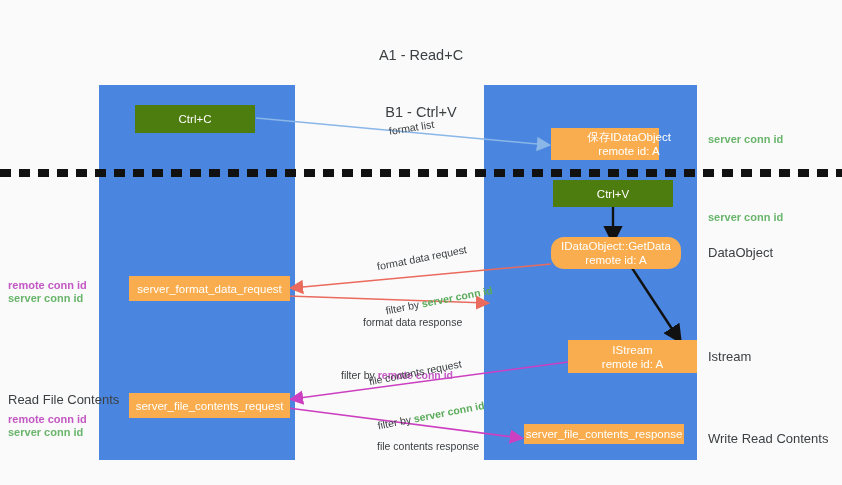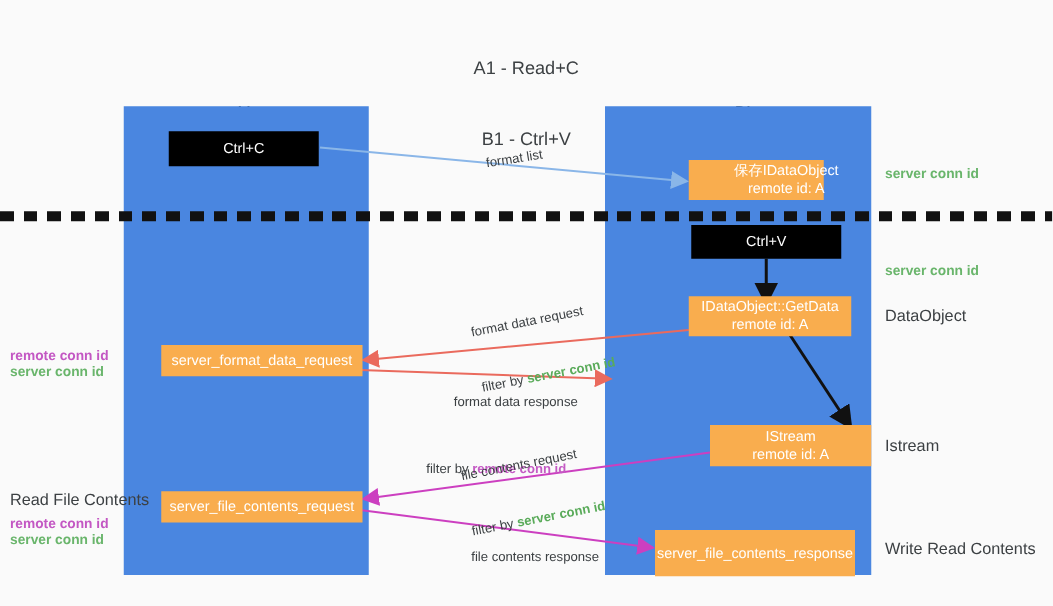--- a/index.html
+++ b/index.html
@@ -53,21 +53,21 @@
     flex-direction: column;
     align-items: center;
     justify-content: center;
     color: #ffffff;
     font-size: 11.5px;
     line-height: 14px;
     text-align: center;
     white-space: pre;
   }
   .node.orange { background: #f9ad4e; }
-  .node.green  { background: #000000; }
+  .node.green  { background: #4d7c0f; }
   .edge-label {
     position: absolute;
     font-size: 10.5px;
     color: #3c4043;
     white-space: pre;
     line-height: 15px;
   }
   .side-label {
     position: absolute;
     font-size: 11px;
@@ -153,40 +153,40 @@
 
   <div class="node orange" style="left:551px; top:128px; width:108px; height:32px;padding-left:48px;">
     <span>保存IDataObject</span>
     <span>remote id: A</span>
   </div>
 
   <div class="node green" style="left:553px; top:180px; width:120px; height:27px;">
     <span>Ctrl+V</span>
   </div>
 
-  <div class="node orange" style="left:551px; top:237px; width:130px; height:32px;">
+  <div class="node orange" style="left:551px; top:237px; width:130px; height:32px;border-radius:13px;">
     <span>IDataObject::GetData</span>
     <span>remote id: A</span>
   </div>
 
   <div class="node orange" style="left:129px; top:276px; width:161px; height:25px;">
     <span>server_format_data_request</span>
   </div>
 
 
   <div class="node orange" style="left:568px; top:340px; width:129px; height:33px;">
     <span>IStream</span>
     <span>remote id: A</span>
   </div>
 
   <div class="node orange" style="left:129px; top:393px; width:161px; height:25px;">
     <span>server_file_contents_request</span>
   </div>
 
-  <div class="node orange" style="left:524px; top:424px; width:160px; height:37px;">
+  <div class="node orange" style="left:524px; top:424px; width:160px; height:20px;">
     <span>server_file_contents_response</span>
   </div>
 
   <div class="edge-label rot-a" style="left:374px; top:111px;">
     <span>format list</span>
   </div>
 
   <div class="edge-label rot-b" style="left:370px; top:230px;">
     <div>format data request</div>
     <div><span>filter by </span><span class="tok-green">server conn id</span></div>

